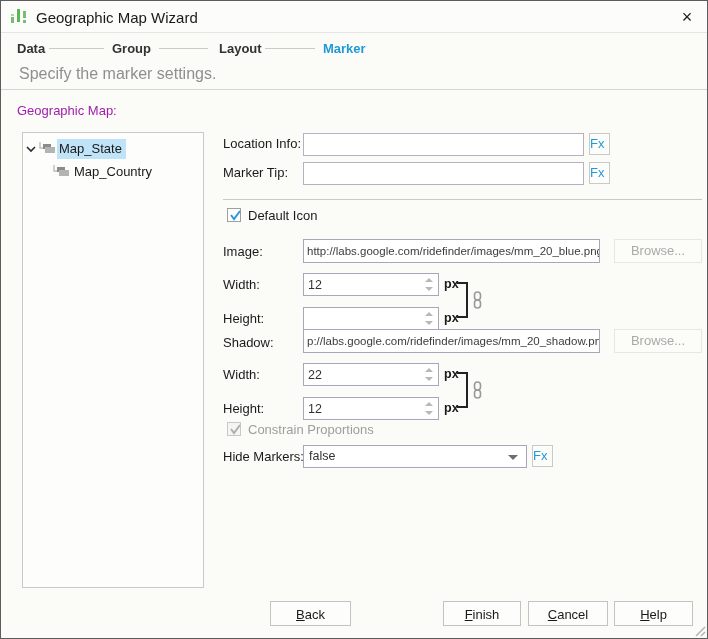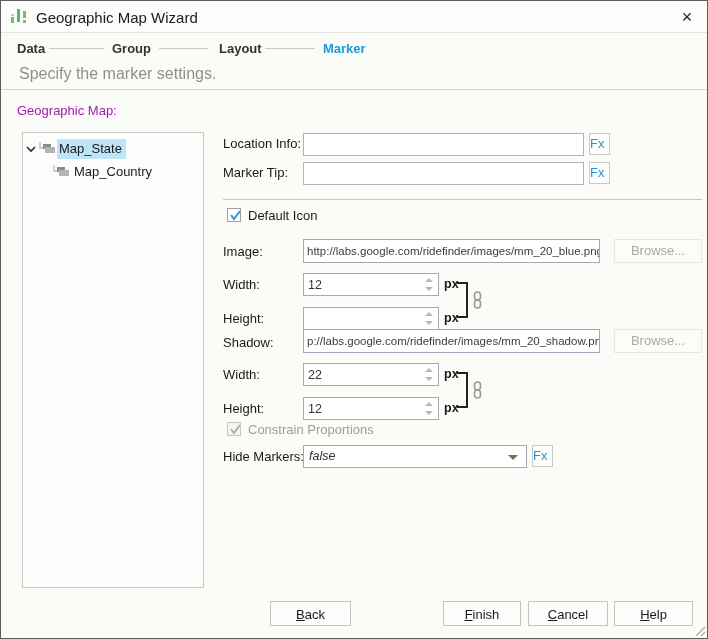--- a/index.html
+++ b/index.html
@@ -46,21 +46,21 @@
 
   .spin{position:absolute;left:302px;width:136px;height:23px;box-sizing:border-box;border:1px solid #aba4ba;background:#fff;}
   .spin input{border:0;outline:none;background:transparent;width:106px;height:21px;padding:0 4px;font-family:"Liberation Sans",sans-serif;font-size:12.5px;color:#333;}
   .arrows{position:absolute;right:2px;top:1px;width:14px;height:19px;display:flex;flex-direction:column;justify-content:space-between;align-items:center;padding:3px 0;box-sizing:border-box;}
   .tri-up{width:0;height:0;border-left:4px solid transparent;border-right:4px solid transparent;border-bottom:4px solid #b8b8b6;}
   .tri-dn{width:0;height:0;border-left:4px solid transparent;border-right:4px solid transparent;border-top:4px solid #b8b8b6;}
   .px{position:absolute;font-size:12.5px;font-weight:bold;color:#1a1a1a;}
   .bracket{position:absolute;left:456px;width:11px;height:36px;border-top:2px solid #222;border-right:2px solid #222;border-bottom:2px solid #222;box-sizing:border-box;}
   .chain{position:absolute;left:471px;width:11px;height:18px;}
 
-  .dropdown{position:absolute;left:302px;top:444px;width:224px;height:23px;box-sizing:border-box;border:1px solid #aba4ba;background:#fff;font-size:12.5px;color:#333;line-height:21px;padding:0 5px;font-style:italic;}
+  .dropdown{position:absolute;left:302px;top:444px;width:224px;height:23px;box-sizing:border-box;border:1px solid #aba4ba;background:#fff;font-size:12.5px;color:#333;line-height:21px;padding:0 5px;}
   .ddarrow{position:absolute;right:8px;top:9px;width:0;height:0;border-left:5px solid transparent;border-right:5px solid transparent;border-top:5px solid #6e6e6c;}
 
   
   .btn{position:absolute;top:600px;height:25px;box-sizing:border-box;border:1px solid #c3c3c1;background:#fdfdfb;font-family:"Liberation Sans",sans-serif;font-size:13px;color:#1a1a1a;text-align:center;line-height:23px;}
   .btn.disabled{color:#b5b5b3;border-color:#e2e2e0;background:#f7f7f4;}
   .u{text-decoration:underline;}
   .grip{position:absolute;right:1px;bottom:1px;width:14px;height:14px;}
 </style>
 </head>
 <body>

